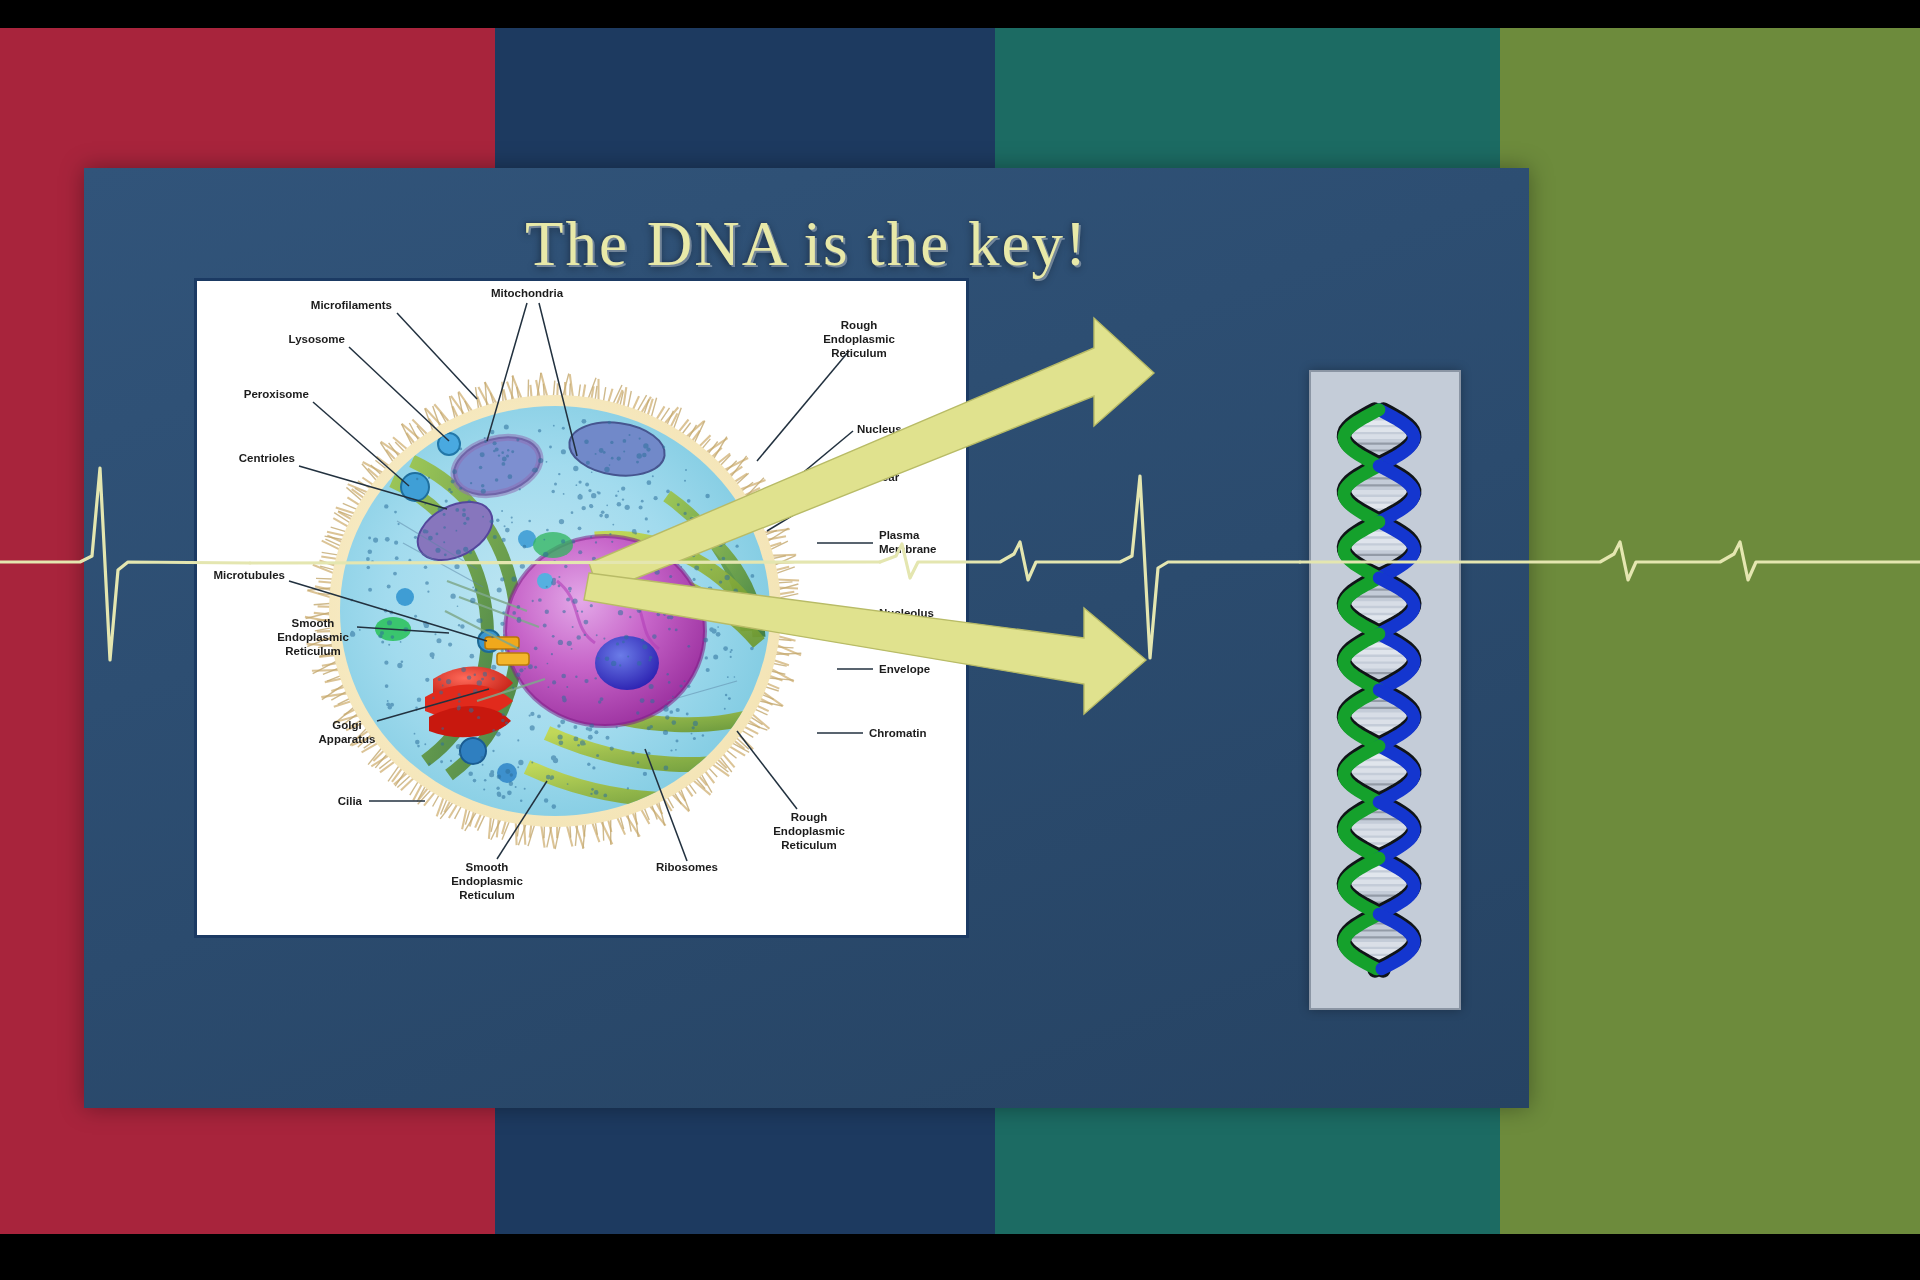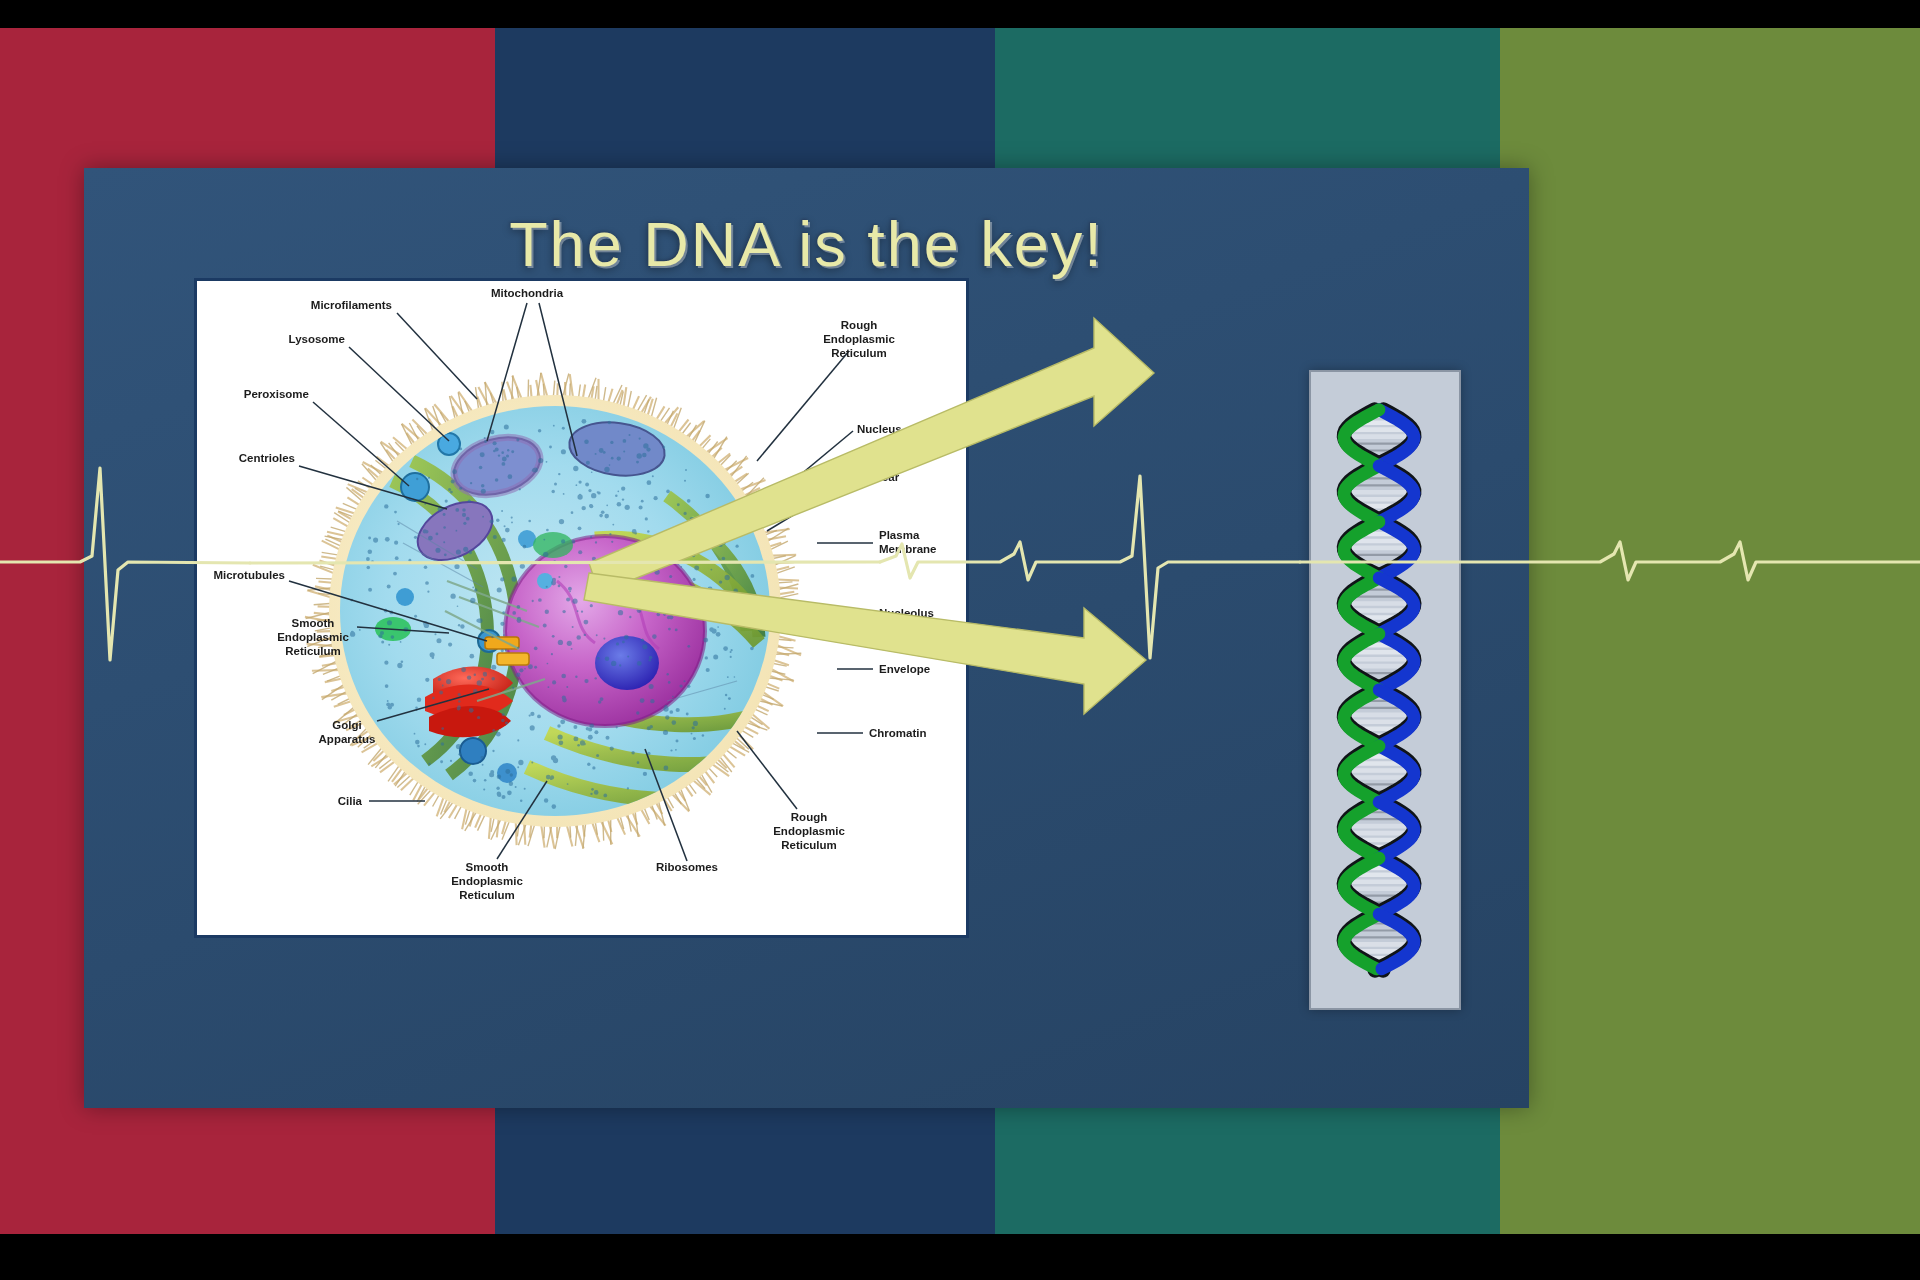--- a/index.html
+++ b/index.html
@@ -33,21 +33,21 @@
     background:#2d4f73;
     background-image:linear-gradient(160deg,#31547a 0%,#2b4b6e 55%,#264363 100%);
     box-shadow:0 0 22px rgba(0,0,0,.35);
     z-index:10;
   }
 
   
   #title {
     position:absolute; left:0; top:40px; width:100%;
     text-align:center;
-    font-family:Liberation Sans, sans-serif;
+    font-family:Liberation Serif, serif;
     font-size:63px;
     letter-spacing:2px;
     color:#e8e9a8;
     text-shadow:
       2px 2px 0 rgba(255,255,255,.35),
       -1px -1px 2px rgba(40,60,90,.8),
       0 3px 9px rgba(0,0,0,.45);
     z-index:22;
     white-space:nowrap;
   }

